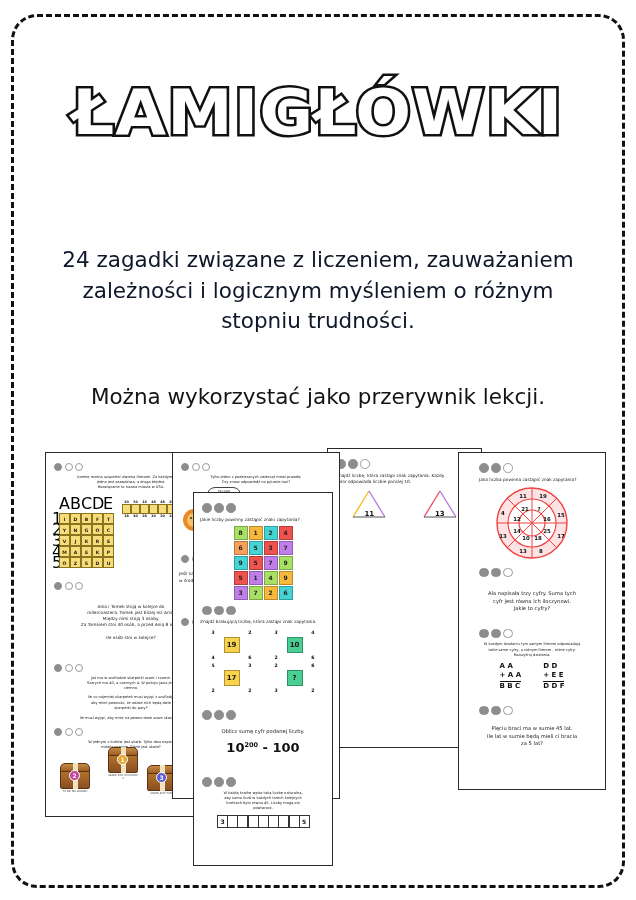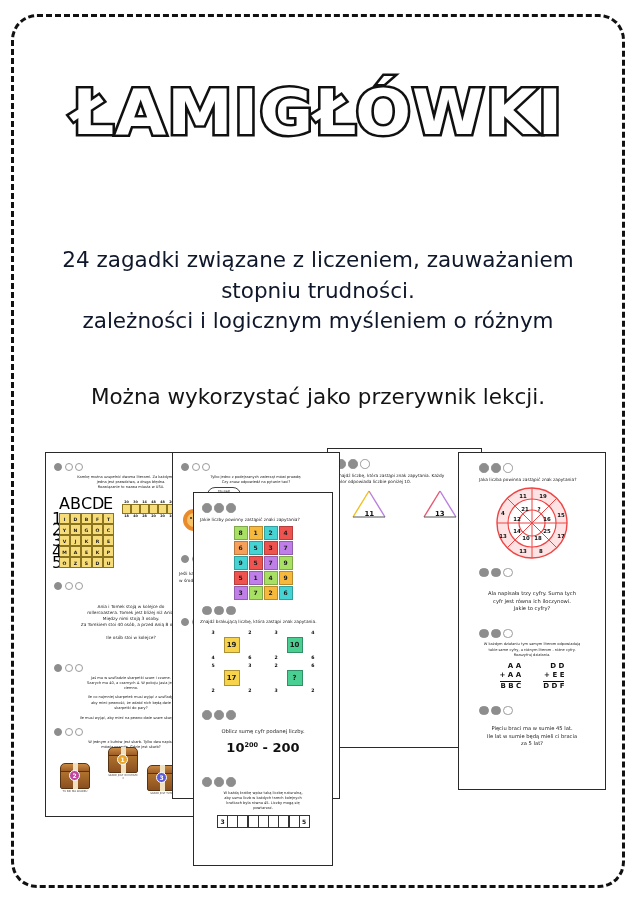--- a/index.html
+++ b/index.html
@@ -155,21 +155,21 @@
 
   
   .wheelwrap { position: relative; width: 74px; height: 74px; margin: 3px auto 0; }
   .wheelwrap svg { position: absolute; inset: 0; }
   .wn { position: absolute; font-size: 5.4px; font-weight: bold; color: #111;
         transform: translate(-50%,-50%); }
 
   
   .crypt { display: flex; justify-content: center; gap: 22px; margin-top: 4px;
            font-family: "DejaVu Sans", sans-serif; font-size: 7px; font-weight: bold; color: #111; }
-  .crypt .col { text-align: right; line-height: 1.35; }
+  .crypt .col { text-align: left; line-height: 1.35; }
   .crypt .ul { border-bottom: 1px solid #111; padding-bottom: 0.5px; }
 
   
   .chests { position: relative; height: 44px; margin-top: 2px; }
   .chest { position: absolute; width: 30px; }
   .chest .body {
     position: relative; width: 30px; height: 20px;
     background: linear-gradient(#b5762f, #8a4f20);
     border: .7px solid #5a3312; border-radius: 2px;
   }
@@ -226,22 +226,22 @@
 <div id="page">
 
   <div class="frame"></div>
 
   <div class="title-wrap">
     <div class="title">ŁAMIGŁÓWKI</div>
   </div>
 
   <div class="desc">
     <div>24 zagadki związane z liczeniem, zauważaniem</div>
+    <div>zależności i logicznym myśleniem o różnym</div>
     <div>stopniu trudności.</div>
-    <div>zależności i logicznym myśleniem o różnym</div>
   </div>
   <div class="desc2">Można wykorzystać jako przerywnik lekcji.</div>
 
   <div class="sheet" id="sheet-1">
     <div class="inner">
       <div class="dots">
         <div class="dot on"></div>
           <div class="dot off"></div>
           <div class="dot off"></div>
       </div>
@@ -706,21 +706,21 @@
   <div class="sheet" id="sheet-4b" style="left:193px; top:700px; width:140px; height:166px; z-index:5; border-top:none;">
     <div class="inner">
       <div class="dots big">
         <div class="dot on"></div>
           <div class="dot on"></div>
           <div class="dot on"></div>
       </div>
       <div class="q lg" style="margin-top:8px">Oblicz sumę cyfr podanej liczby.</div>
       <div class="power">
         <span>10</span><sup>200</sup>
-        <span>- 200</span>
+        <span>- 100</span>
       </div>
 
       <div class="dots big" style="margin-top:22px">
         <div class="dot on"></div>
           <div class="dot on"></div>
           <div class="dot on"></div>
       </div>
       <div class="q">W każdą kratkę wpisz taką liczbę naturalną,</div>
       <div class="q">aby suma liczb w każdych trzech kolejnych</div>
       <div class="q">kratkach była równa 45. Liczby mogą się</div>

